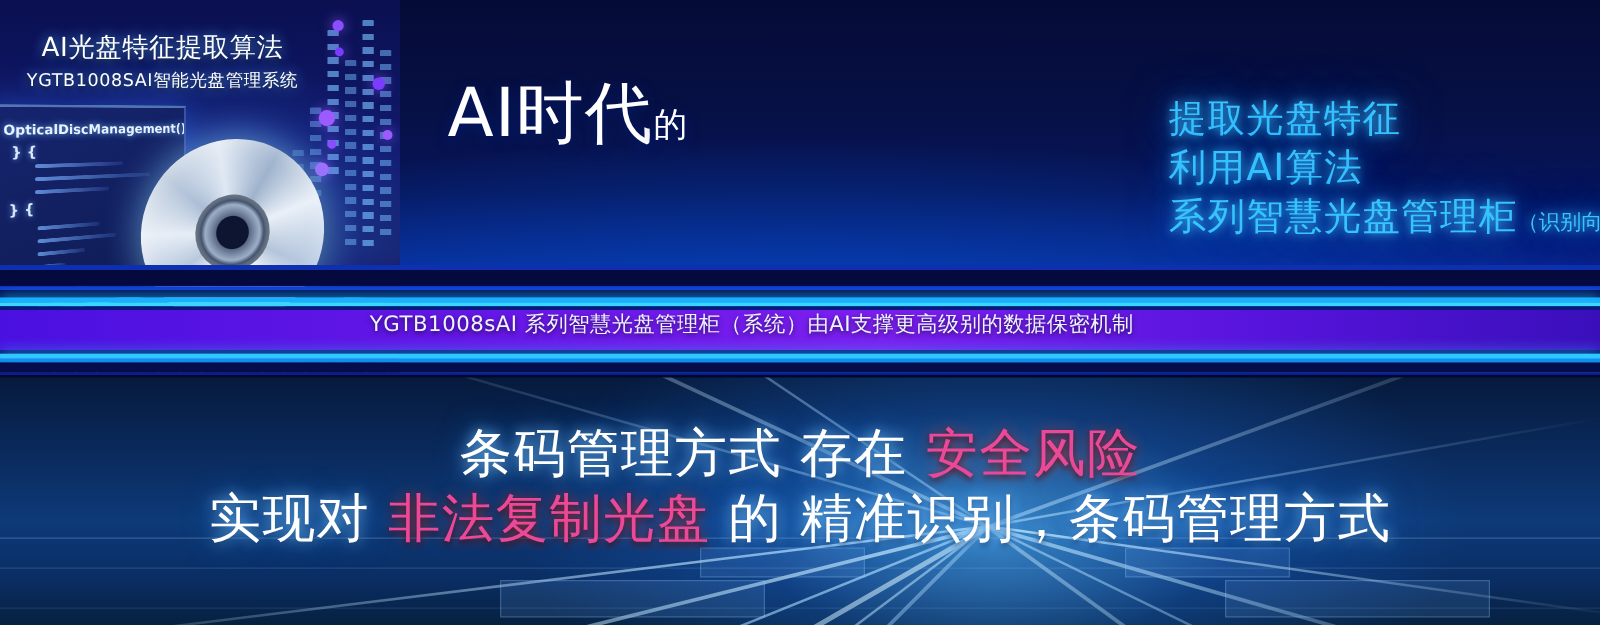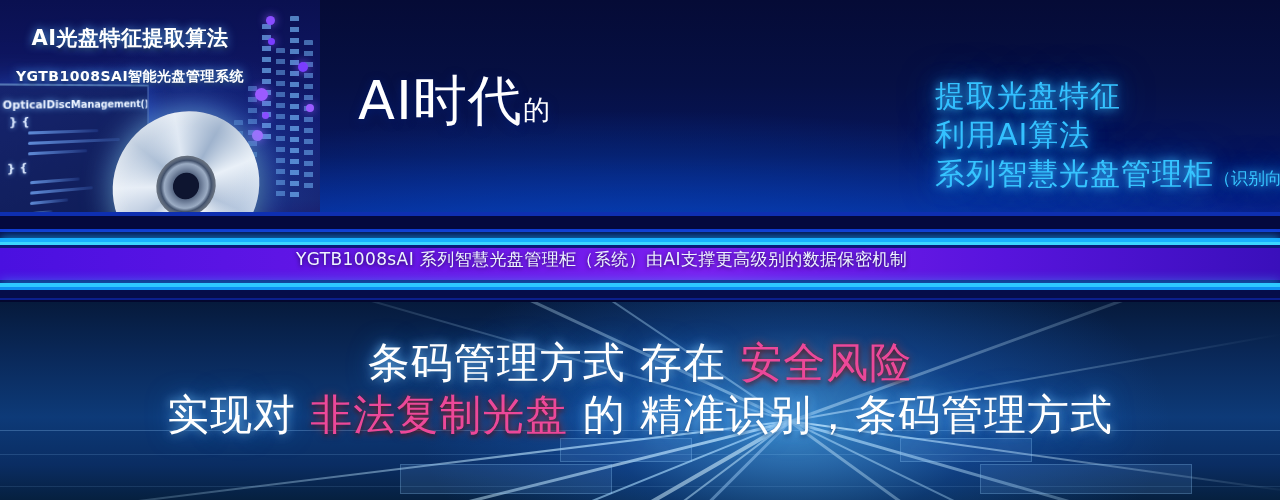--- a/index.html
+++ b/index.html
@@ -20,25 +20,25 @@
 
   
   #panel{
     position:absolute;left:0;top:0;width:320px;height:302px;overflow:hidden;
     background:
       radial-gradient(80% 60% at 55% 58%, rgba(40,90,200,.55) 0%, rgba(10,25,95,0) 70%),
       linear-gradient(180deg,#0a1050 0%,#111a6e 40%,#16236f 66%,#1b1160 80%,#2d1480 100%);
   }
   .panel-title{
     position:absolute;left:0;width:260px;text-align:center;color:#fff;
-    font-weight:bold;text-shadow:0 0 10px rgba(90,170,255,.95),0 2px 4px rgba(0,0,0,.7);
+    font-weight:normal;text-shadow:0 0 10px rgba(90,170,255,.95),0 2px 4px rgba(0,0,0,.7);
     letter-spacing:.5px;
   }
   #panel-t1{top:24px;font-size:21px;}
-  #panel-t2{top:68px;font-size:14px;}
+  #panel-t2{top:56px;font-size:14px;}
 
   
   #laptop{
     position:absolute;left:-14px;top:84px;width:170px;height:178px;
     background:linear-gradient(160deg,#16246f 0%,#122060 45%,#0d1a52 100%);
     border-top:2px solid rgba(140,190,255,.55);
     border-right:2px solid rgba(120,170,255,.35);
     transform:perspective(320px) rotateY(16deg) skewY(-4deg);
     box-shadow:0 0 26px rgba(40,90,220,.6);
     overflow:hidden;
@@ -95,21 +95,21 @@
     content:"";position:absolute;inset:0;border-radius:50%;
     background:linear-gradient(140deg,rgba(255,255,255,.45) 0%,rgba(255,255,255,0) 35%,
                rgba(255,255,255,0) 65%,rgba(190,215,245,.4) 100%);
   }
 
   
   #headline{
     position:absolute;left:358px;top:62px;width:540px;color:#fff;
     text-shadow:0 2px 10px rgba(0,30,120,.75);
   }
-  #h-line1{font-size:54px;line-height:78px;letter-spacing:1px;}
+  #h-line1{font-size:54px;line-height:58px;letter-spacing:1px;}
   #h-line1 .suffix{font-size:27px;}
   #h-line2{font-size:54px;line-height:62px;letter-spacing:2px;margin-top:4px;}
 
   
   #features{position:absolute;left:935px;top:76px;width:340px;}
   .feat{
     color:#36c4ff;font-size:30px;line-height:39px;letter-spacing:1px;font-weight:500;
     text-shadow:0 0 8px rgba(60,200,255,.95),0 0 20px rgba(40,150,255,.8),0 0 38px rgba(20,110,255,.6);
     white-space:nowrap;
   }

